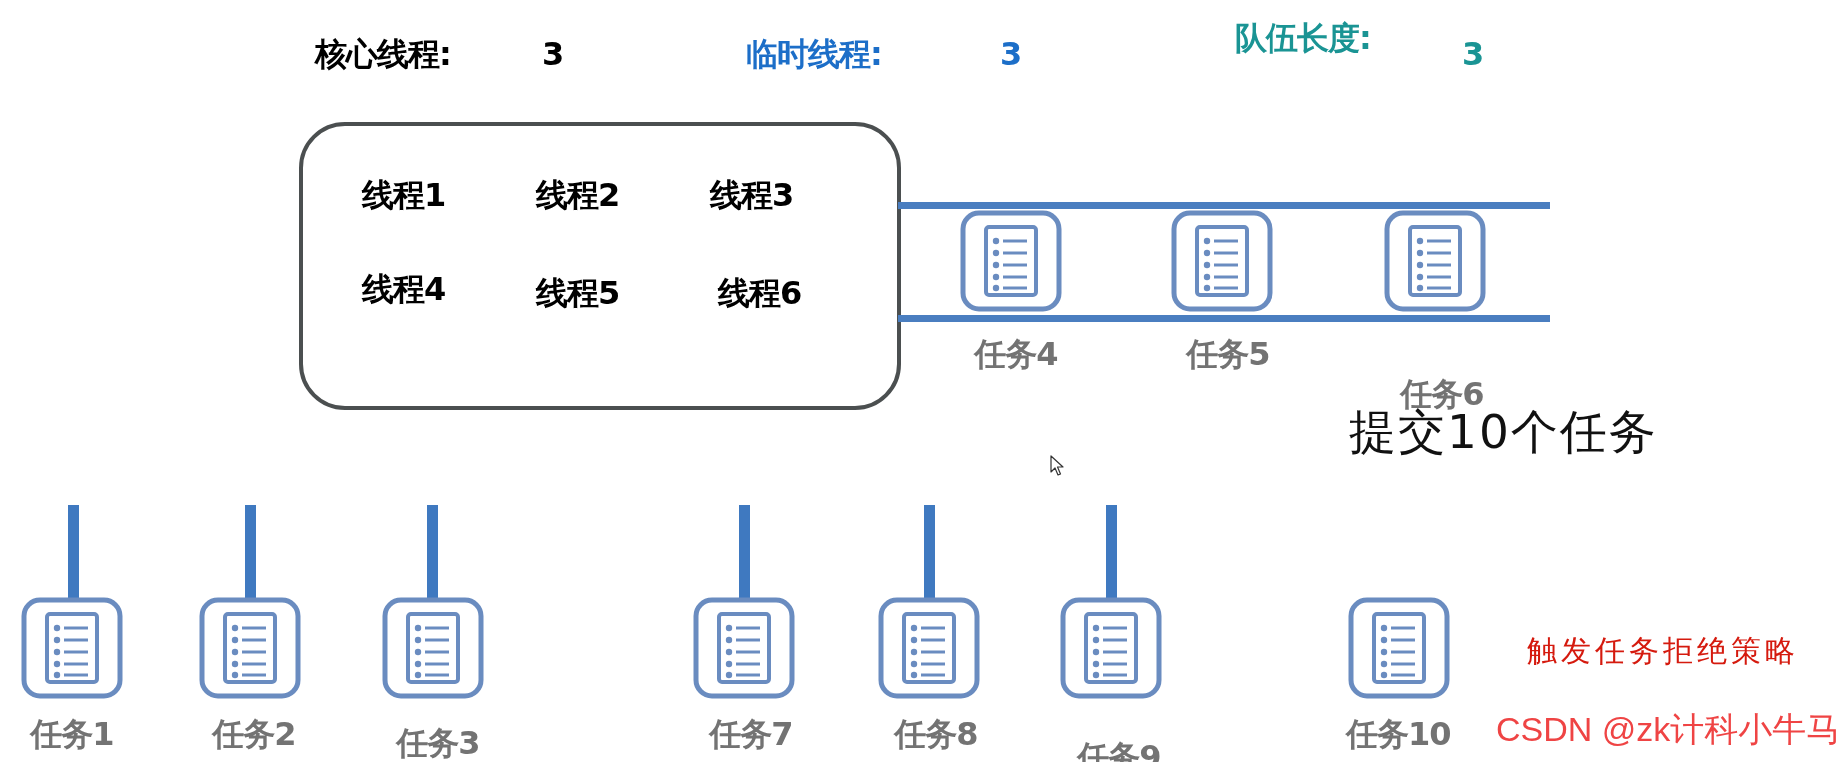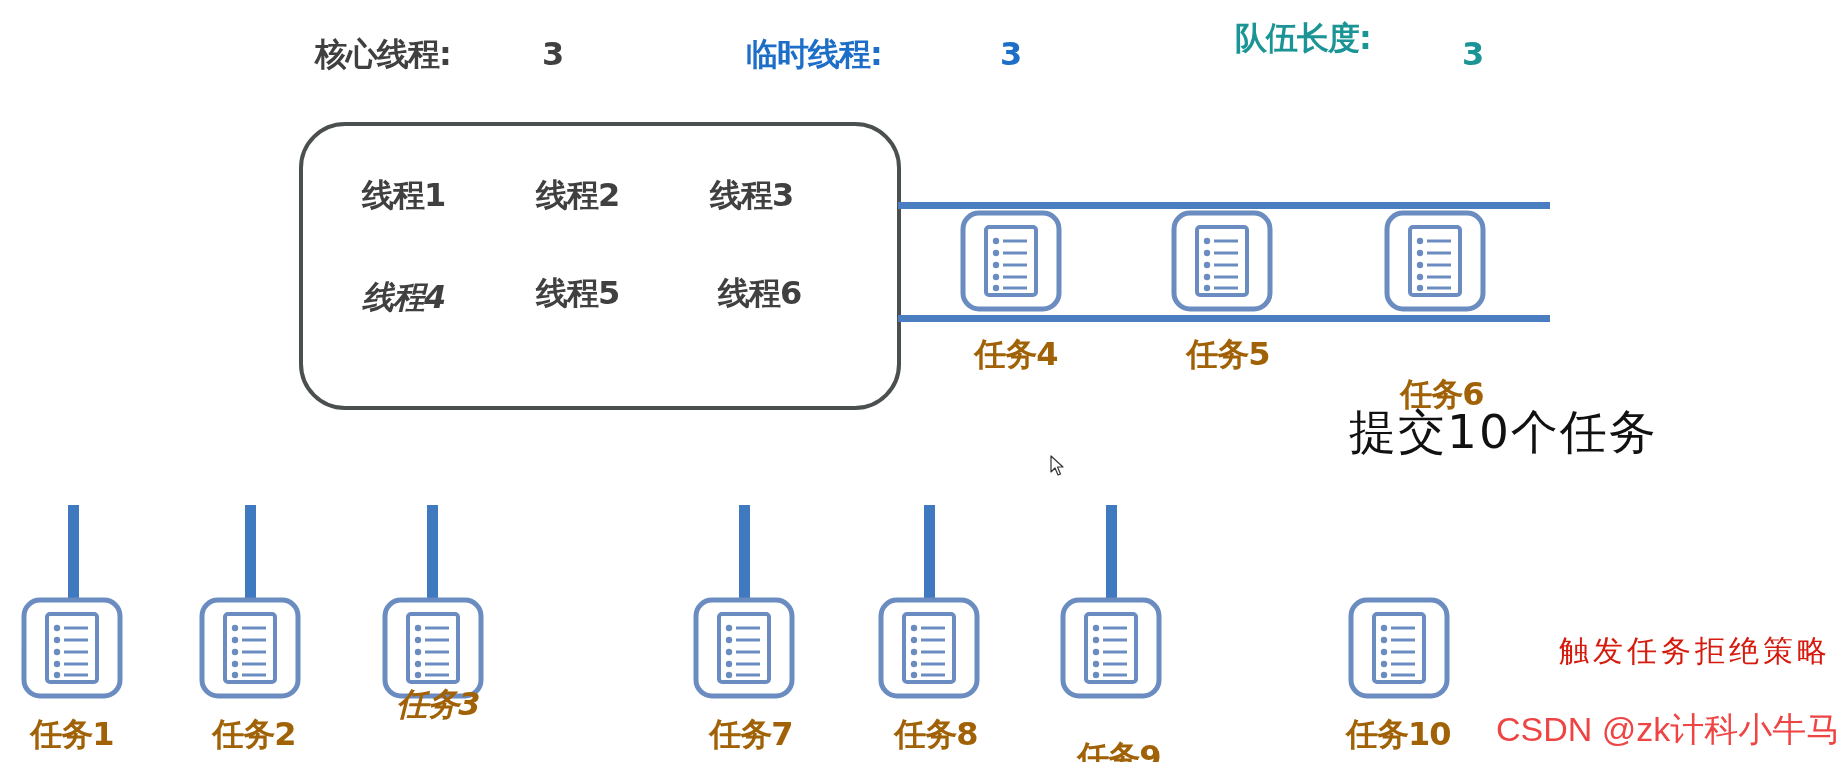--- a/index.html
+++ b/index.html
@@ -1,56 +1,56 @@
 <!DOCTYPE html>
 <html><head>
 <meta charset="utf-8">
 <style>
   html, body { margin:0; padding:0; background:#ffffff; }
   body { width:1842px; height:762px; position:relative; overflow:hidden;
          font-family:"DejaVu Sans", sans-serif; }
   .abs { position:absolute; }
   .bold-label { font-weight:bold; font-size:32px; line-height:1; white-space:nowrap;
                 font-family:"DejaVu Sans", sans-serif; letter-spacing:-1px; }
-  .red { color:#404040; }
+  .red { color:#000000; }
   .blue { color:#1c6ec8; }
   .teal { color:#1a9494; }
   .pool { position:absolute; left:299px; top:122px; width:594px; height:280px;
           border:4px solid #4b4f50; border-radius:46px; background:#fff; }
   .qline { position:absolute; left:898px; width:652px; height:7px; background:#4a7ec0; }
   .task { position:absolute; width:104px; height:104px; }
   .stem { position:absolute; width:11px; background:#3f79c0; }
-  .task-label { position:absolute; font-weight:bold; font-size:32px; color:#a16207;
+  .task-label { position:absolute; font-weight:bold; font-size:32px; color:#737373;
                 line-height:1; white-space:nowrap; text-align:center; width:140px;
                 font-family:"DejaVu Sans", sans-serif; letter-spacing:-1px; }
   .submit { position:absolute; left:1349px; top:408px; font-size:47px; color:#111;
             line-height:1; white-space:nowrap; font-family:"DejaVu Sans", sans-serif; letter-spacing:2px; }
   .reject { position:absolute; left:1527px; top:636px; font-size:30px; color:#d51a0e;
-            line-height:1; white-space:nowrap; letter-spacing:4px; font-family:"DejaVu Sans", sans-serif;margin-left:32px; }
+            line-height:1; white-space:nowrap; letter-spacing:4px; font-family:"DejaVu Sans", sans-serif; }
   .watermark { position:absolute; left:1496px; top:712px; font-size:34px; color:#ef4444;
                line-height:1; white-space:nowrap; font-family:"Liberation Sans", sans-serif; }
   .cursor { position:absolute; left:1050px; top:455px; width:16px; height:22px; }
 </style>
 </head>
 <body>
 
 <div class="abs bold-label red" style="left:315px; top:38px;">核心线程:</div>
 <div class="abs bold-label red" style="left:542px; top:38px;">3</div>
 
 <div class="abs bold-label blue" style="left:746px; top:38px;">临时线程:</div>
 <div class="abs bold-label blue" style="left:1000px; top:38px;">3</div>
 
 <div class="abs bold-label teal" style="left:1235px; top:22px;">队伍长度:</div>
 <div class="abs bold-label teal" style="left:1462px; top:38px;">3</div>
 
 <div class="pool"></div>
 <div class="abs bold-label red" style="left:362px; top:179px;">线程1</div>
 <div class="abs bold-label red" style="left:536px; top:179px;">线程2</div>
 <div class="abs bold-label red" style="left:710px; top:179px;">线程3</div>
-<div class="abs bold-label red" style="left:362px; top:281px;font-style:italic;">线程4</div>
+<div class="abs bold-label red" style="left:362px; top:273px;">线程4</div>
 <div class="abs bold-label red" style="left:536px; top:277px;">线程5</div>
 <div class="abs bold-label red" style="left:718px; top:277px;">线程6</div>
 
 <div class="qline" style="top:202px;"></div>
 <div class="qline" style="top:315px;"></div>
 
 <svg width="0" height="0" style="position:absolute">
   <defs>
     <g id="task-glyph">
       <rect x="4" y="4" width="96" height="96" rx="16" ry="16" fill="#fff" stroke="#6a8cc0" stroke-width="5"></rect>
@@ -113,21 +113,21 @@
   </svg>
 <svg class="task" style="left:1059px; top:596px;" viewBox="0 0 104 104">
     <use href="#task-glyph"></use>
   </svg>
 <svg class="task" style="left:1347px; top:596px;" viewBox="0 0 104 104">
     <use href="#task-glyph"></use>
   </svg>
 
 <div class="task-label" style="left:2px; top:718px;">任务1</div>
 <div class="task-label" style="left:184px; top:718px;">任务2</div>
-<div class="task-label" style="left:368px; top:688px;font-style:italic;">任务3</div>
+<div class="task-label" style="left:368px; top:727px;">任务3</div>
 <div class="task-label" style="left:681px; top:718px;">任务7</div>
 <div class="task-label" style="left:866px; top:718px;">任务8</div>
 <div class="task-label" style="left:1049px; top:718px;margin-top:23px;">任务9</div>
 <div class="task-label" style="left:1336px; top:718px; width:160px; text-align:left; padding-left:10px;">任务10</div>
 
 <div class="reject">触发任务拒绝策略</div>
 
 <div class="watermark">CSDN @zk计科小牛马</div>
 
 </body></html>

